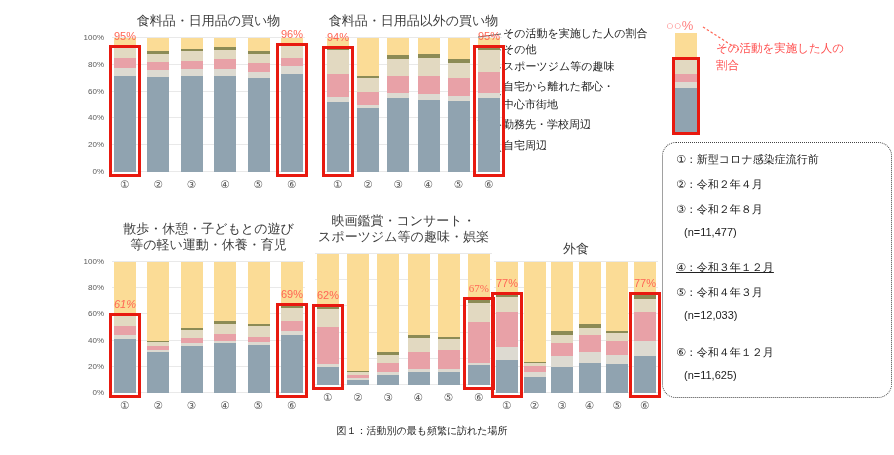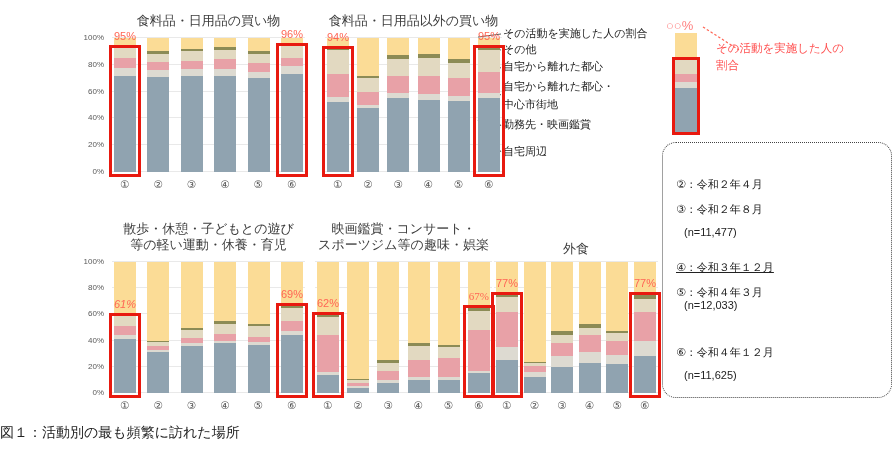--- a/index.html
+++ b/index.html
@@ -40,32 +40,32 @@
   }
   .cat-labels{
     position:absolute;top:calc(100% + 6px);left:0;right:0;
     display:flex;justify-content:space-between;padding:0 2px;
   }
   .cat-label{width:22px;text-align:center;font-size:10.5px;color:#555;}
   
   #chart-0{left:112px;top:38px;width:193px;height:134px;}
   #chart-1{left:325px;top:38px;width:177px;height:134px;}
   #chart-2{left:112px;top:262px;width:193px;height:131px;}
-  #chart-3{left:315px;top:262px;width:177px;height:131px;}
+  #chart-3{left:315px;top:254px;width:177px;height:131px;}
   #chart-4{left:494px;top:262px;width:164px;height:131px;}
   
   #legend{position:absolute;left:503px;top:26px;width:165px;font-size:11px;color:#222;}
   #legend .lg-line{position:absolute;left:0;white-space:nowrap;}
   #legend .lg-0{top:0;}
   #legend .lg-1{top:16px;}
   #legend .lg-2{top:33px;}
   #legend .lg-3{top:53px;}
   #legend .lg-4{top:71px;}
   #legend .lg-5{top:91px;}
-  #legend .lg-6{top:118px;text-align:center;}
+  #legend .lg-6{top:112px;text-align:center;}
   #leader-lines{position:absolute;left:472px;top:30px;width:30px;height:130px;}
   
   #rate-symbol{position:absolute;left:666px;top:18px;font-size:13px;color:#ff8080;}
   #rate-sample{position:absolute;left:672px;top:33px;width:28px;}
   #rate-sample .sample-yellow{width:22px;height:24px;margin-left:3px;}
   #rate-sample .sample-box{width:28px;height:78px;border:3px solid #e8190f;box-sizing:border-box;display:flex;flex-direction:column;}
   #rate-sample .s-seg{width:100%;}
   #rate-leader{position:absolute;left:701px;top:24px;width:40px;height:28px;}
   #rate-desc{
     position:absolute;left:716px;top:40px;width:130px;
@@ -76,27 +76,27 @@
     position:absolute;left:662px;top:142px;width:230px;height:256px;
     border:1.5px dotted #444;border-radius:14px;box-sizing:border-box;
   }
   #period-box .pb-line{position:absolute;left:13px;font-size:11px;color:#222;white-space:nowrap;}
   #period-box .pb-0{top:9px;}
   #period-box .pb-1{top:34px;}
   #period-box .pb-2{top:59px;}
   #period-box .pb-3{top:83px;left:21px;}
   #period-box .pb-4{top:117px;text-decoration:underline;}
   #period-box .pb-5{top:142px;}
-  #period-box .pb-6{top:156px;left:21px;text-align:right;}
+  #period-box .pb-6{top:166px;left:21px;text-align:right;}
   #period-box .pb-7{top:202px;}
   #period-box .pb-8{top:226px;left:21px;}
   
   #caption{
-    position:absolute;left:0;top:424px;width:844px;
-    font-size:14px;color:#222;font-family:Liberation Serif, serif;
+    position:absolute;left:0;top:424px;width:844px;text-align:center;
+    font-size:10px;color:#222;font-family:Liberation Serif, serif;
   }
 </style>
 </head>
 <body>
 <div id="stage">
 
   <div class="chart" id="chart-0">
     <div class="chart-title">食料品・日用品の買い物</div>
     <div class="y-axis">
         <div class="tick" style="bottom: calc(0% - 5px);">0%</div>
@@ -480,24 +480,24 @@
         <div class="cat-label">③</div>
         <div class="cat-label">④</div>
         <div class="cat-label">⑤</div>
         <div class="cat-label">⑥</div>
       </div>
   </div>
 
   <div id="legend">
     <div class="lg-line lg-0">その活動を実施した人の割合</div>
     <div class="lg-line lg-1">その他</div>
-    <div class="lg-line lg-2">自宅から離れた都心</div>
+    <div class="lg-line lg-2">スポーツジム等の趣味</div>
     <div class="lg-line lg-3">自宅から離れた都心・</div>
     <div class="lg-line lg-4">中心市街地</div>
-    <div class="lg-line lg-5">勤務先・映画鑑賞</div>
+    <div class="lg-line lg-5">勤務先・学校周辺</div>
     <div class="lg-line lg-6">自宅周辺</div>
   </div>
   <svg id="leader-lines" viewBox="0 0 30 130">
     <line x1="6" y1="7" x2="29" y2="4" stroke="#333" stroke-width="0.8"></line>
     <line x1="5" y1="16" x2="29" y2="20" stroke="#333" stroke-width="0.8"></line>
     <line x1="6" y1="28" x2="29" y2="38" stroke="#333" stroke-width="0.8"></line>
     <line x1="7" y1="52" x2="29" y2="65" stroke="#333" stroke-width="0.8"></line>
     <line x1="7" y1="66" x2="29" y2="96" stroke="#333" stroke-width="0.8"></line>
     <line x1="6" y1="90" x2="29" y2="122" stroke="#333" stroke-width="0.8"></line>
   </svg>
@@ -511,20 +511,21 @@
       <div class="s-seg" id="s-work" style="height: 6px; background: rgb(221, 218, 209);"></div>
       <div class="s-seg" id="s-home" style="flex: 1 1 0%; background: rgb(144, 163, 176);"></div>
     </div>
   </div>
   <svg id="rate-leader" viewBox="0 0 40 28">
     <line x1="2" y1="3" x2="38" y2="26" stroke="#ff6655" stroke-width="1.2" stroke-dasharray="2.5,2"></line>
   </svg>
   <div id="rate-desc">その活動を実施した人の割合</div>
 
   <div id="period-box">
+    <div class="pb-line pb-0">①：新型コロナ感染症流行前</div>
     <div class="pb-line pb-1">②：令和２年４月</div>
     <div class="pb-line pb-2">③：令和２年８月</div>
     <div class="pb-line pb-3">(n=11,477)</div>
     <div class="pb-line pb-4">④：令和３年１２月</div>
     <div class="pb-line pb-5">⑤：令和４年３月</div>
     <div class="pb-line pb-6">(n=12,033)</div>
     <div class="pb-line pb-7">⑥：令和４年１２月</div>
     <div class="pb-line pb-8">(n=11,625)</div>
   </div>
 

